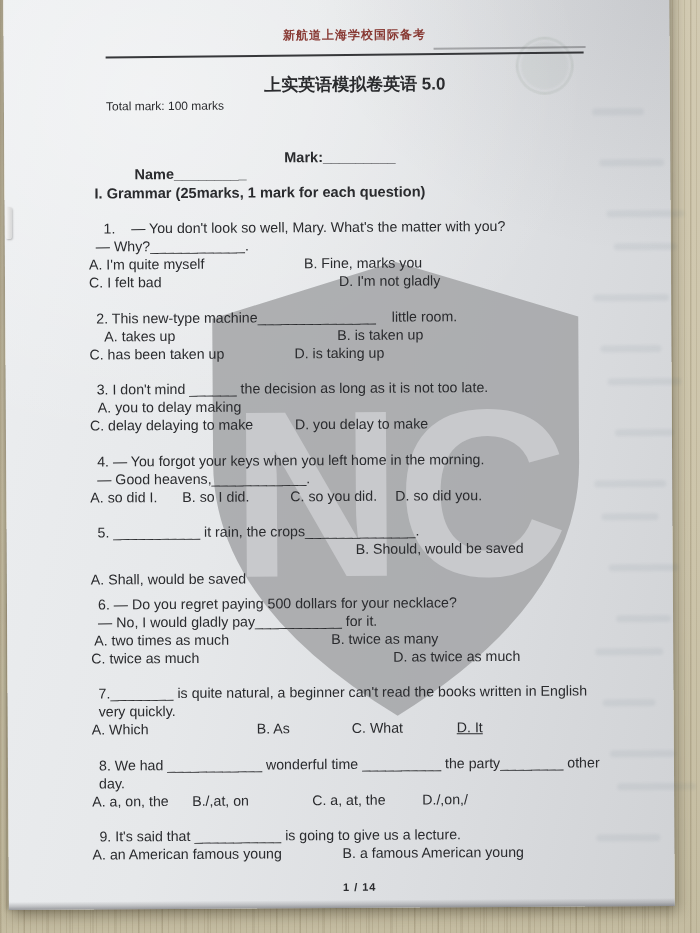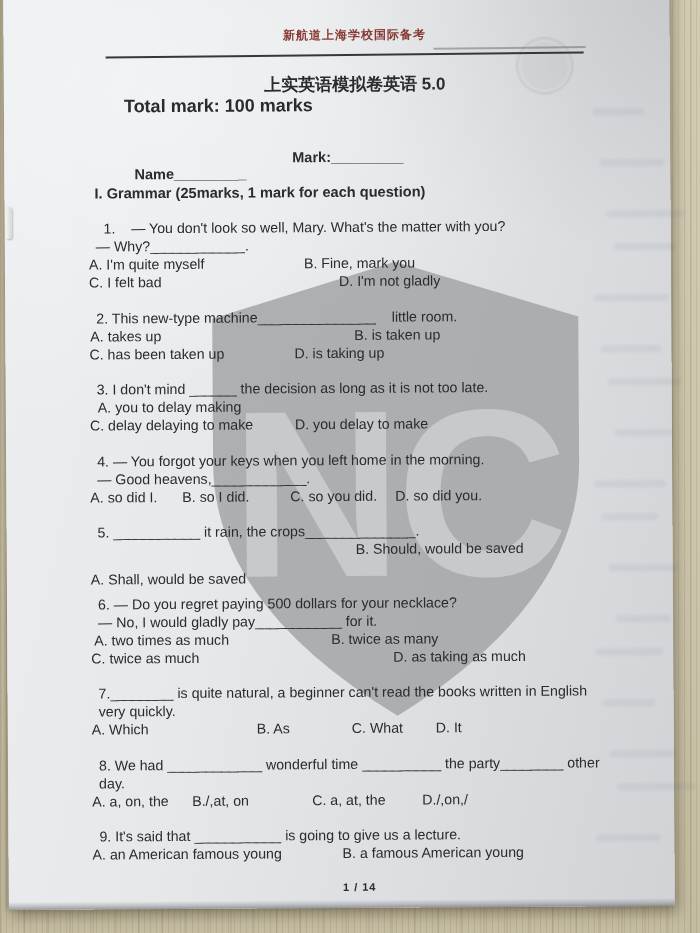--- a/index.html
+++ b/index.html
@@ -61,25 +61,25 @@
     background:#36373a;transform:rotate(-0.25deg);
   }
   .head-rule-echo{
     position:absolute;left:430px;top:68px;width:152px;height:1.5px;
     background:#36373a;opacity:.35;transform:rotate(-0.3deg);
   }
   .exam-title{
     position:absolute;left:84px;top:93px;width:534px;height:22px;
     text-align:center;font-size:17px;font-weight:700;
   }
-  .meta-line{position:absolute;left:120px;height:17px;line-height:17px;font-size:18px;font-weight:700;white-space:pre;}
+  .meta-line{position:absolute;left:102px;height:17px;line-height:17px;font-size:12px;font-weight:400;white-space:pre;}
   .total-mark{top:117px;}
   .total-time{top:134px;}
   .name-row{position:absolute;left:106px;top:169px;width:430px;height:18px;font-size:14.5px;font-weight:700;white-space:pre;}
-  .mark-label{position:absolute;left:182px;top:0;}
+  .mark-label{position:absolute;left:174px;top:0;}
   .section-heading{
     position:absolute;left:90px;top:204px;width:534px;height:18px;
     font-size:14.6px;font-weight:700;white-space:pre;
   }
   .questions{position:absolute;left:84px;top:238px;width:528px;}
   .question-block{margin-bottom:17.5px;}
   .q-line{position:relative;height:18px;line-height:18px;font-size:14.2px;white-space:pre;}
   .q-stem{padding-left:7px;}
   .opt{position:absolute;top:0;}
   .footer-page{
@@ -128,26 +128,26 @@
     <div class="meta-line total-mark">Total mark: 100 marks</div>
     <div class="name-row">
       <span>Name_________</span>
       <span class="mark-label">Mark:_________</span>
     </div>
     <div class="section-heading">I. Grammar (25marks, 1 mark for each question)</div>
     <div class="questions">
         <div class="question-block">
           <div class="q-line q-stem">  1.    — You don't look so well, Mary. What's the matter with you?</div>
           <div class="q-line q-stem">— Why?____________.</div>
-          <div class="q-line opt-row"><span class="opt" style="left: 0px;">A. I'm quite myself</span><span class="opt" style="left: 215px;">B. Fine, mark you</span></div>
+          <div class="q-line opt-row"><span class="opt" style="left: 0px;">A. I'm quite myself</span><span class="opt" style="left: 215px;">B. Fine, marks you</span></div>
           <div class="q-line opt-row"><span class="opt" style="left: 0px;">C. I felt bad</span><span class="opt" style="left: 250px;">D. I'm not gladly</span></div>
         </div>
         <div class="question-block">
           <div class="q-line q-stem">2. This new-type machine_______________    little room.</div>
-          <div class="q-line opt-row"><span class="opt" style="left: 1px;">A. takes up</span><span class="opt" style="left: 248px; margin-left: 17px;">B. is taken up</span></div>
+          <div class="q-line opt-row"><span class="opt" style="left: 15px;">A. takes up</span><span class="opt" style="left: 248px;">B. is taken up</span></div>
           <div class="q-line opt-row"><span class="opt" style="left: 0px;">C. has been taken up</span><span class="opt" style="left: 205px;">D. is taking up</span></div>
         </div>
         <div class="question-block">
           <div class="q-line q-stem">3. I don't mind ______ the decision as long as it is not too late.</div>
           <div class="q-line opt-row"><span class="opt" style="left: 8px;">A. you to delay making</span></div>
           <div class="q-line opt-row"><span class="opt" style="left: 0px;">C. delay delaying to make</span><span class="opt" style="left: 205px;">D. you delay to make</span></div>
         </div>
         <div class="question-block">
           <div class="q-line q-stem">4. — You forgot your keys when you left home in the morning.</div>
           <div class="q-line q-stem">— Good heavens,____________.</div>
@@ -155,26 +155,26 @@
         </div>
         <div class="question-block">
           <div class="q-line q-stem">5. ___________ it rain, the crops______________.</div>
           <div class="q-line opt-row"><span class="opt" style="left: 0px; margin-top: 29px;">A. Shall, would be saved</span><span class="opt" style="left: 265px;">B. Should, would be saved</span></div>
           <div class="q-line opt-row"></div>
         </div>
         <div class="question-block">
           <div class="q-line q-stem">6. — Do you regret paying 500 dollars for your necklace?</div>
           <div class="q-line q-stem">— No, I would gladly pay___________ for it.</div>
           <div class="q-line opt-row"><span class="opt" style="left: 3px;">A. two times as much</span><span class="opt" style="left: 240px; text-align: center;">B. twice as many</span></div>
-          <div class="q-line opt-row"><span class="opt" style="left: 0px;">C. twice as much</span><span class="opt" style="left: 302px;">D. as taking as much</span></div>
+          <div class="q-line opt-row"><span class="opt" style="left: 0px;">C. twice as much</span><span class="opt" style="left: 302px;">D. as twice as much</span></div>
         </div>
         <div class="question-block">
           <div class="q-line q-stem">7.________ is quite natural, a beginner can't read the books written in English</div>
           <div class="q-line q-stem">very quickly.</div>
-          <div class="q-line opt-row"><span class="opt" style="left: 0px;">A. Which</span><span class="opt" style="left: 165px;">B. As</span><span class="opt" style="left: 260px;">C. What</span><span class="opt" style="left: 344px;">D. It</span></div>
+          <div class="q-line opt-row"><span class="opt" style="left: 0px;">A. Which</span><span class="opt" style="left: 165px;">B. As</span><span class="opt" style="left: 260px;">C. What</span><span class="opt" style="left: 365px; text-decoration: underline;">D. It</span></div>
         </div>
         <div class="question-block">
           <div class="q-line q-stem">8. We had ____________ wonderful time __________ the party________ other</div>
           <div class="q-line q-stem">day.</div>
           <div class="q-line opt-row"><span class="opt" style="left: 0px;">A. a, on, the</span><span class="opt" style="left: 100px;">B./,at, on</span><span class="opt" style="left: 220px;">C. a, at, the</span><span class="opt" style="left: 330px;">D./,on,/</span></div>
         </div>
         <div class="question-block">
           <div class="q-line q-stem">9. It's said that ___________ is going to give us a lecture.</div>
           <div class="q-line opt-row"><span class="opt" style="left: 0px;">A. an American famous young</span><span class="opt" style="left: 250px;">B. a famous American young</span></div>
         </div>

